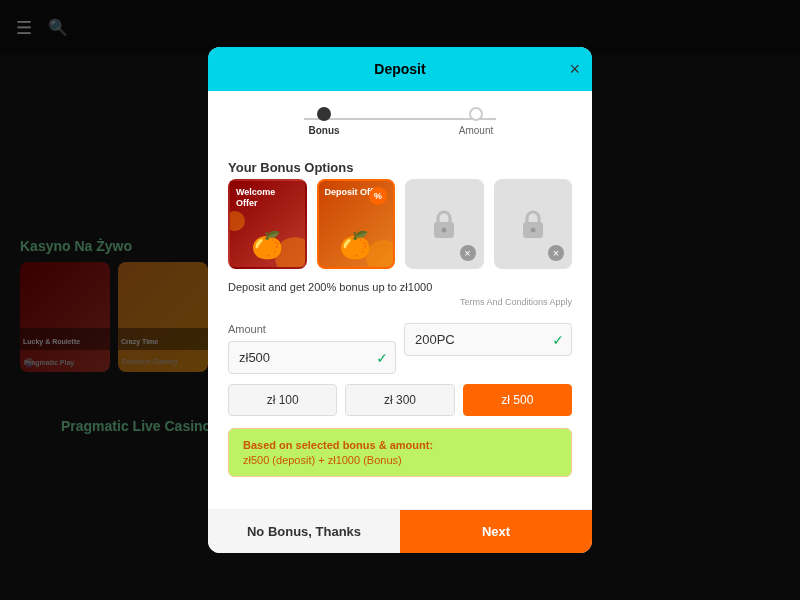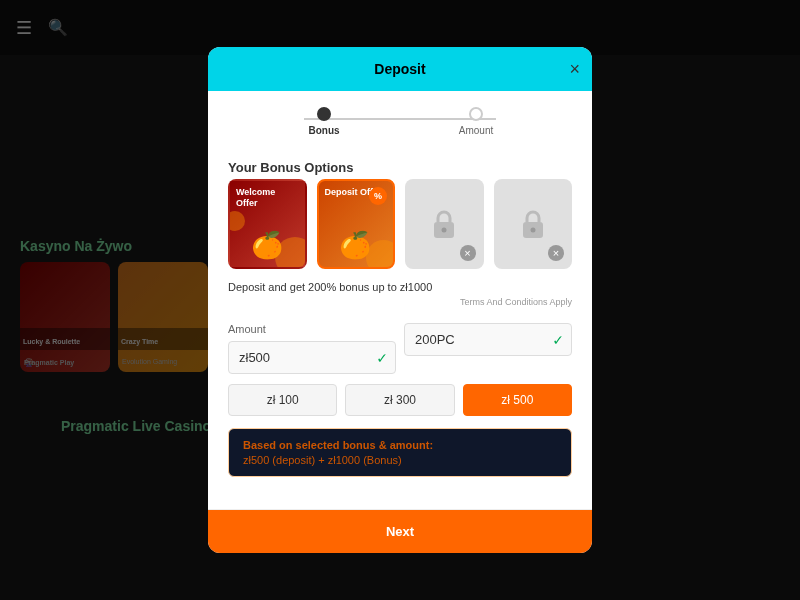--- a/index.html
+++ b/index.html
@@ -341,21 +341,21 @@
       cursor: pointer;
     }
 
     .amount-btn.active {
       background: #ff6600;
       color: #fff;
       border-color: #ff6600;
     }
 
     .bonus-summary {
-      background: #0f172a;
+      background: #bef264;
       border: 1px solid #ffcc99;
       border-radius: 6px;
       padding: 10px 14px;
       margin-bottom: 16px;
     }
 
     .bonus-summary-title {
       font-size: 11px;
       font-weight: bold;
       color: #cc5500;
@@ -540,17 +540,18 @@
       </div>
 
       <div class="bonus-summary">
         <div class="bonus-summary-title">Based on selected bonus &amp; amount:</div>
         <div class="bonus-summary-value">zł500 (deposit) + zł1000 (Bonus)</div>
       </div>
 
     </div>
 
     <div class="modal-footer">
+      <button class="footer-btn no-bonus">No Bonus, Thanks</button>
       <button class="footer-btn next">Next</button>
     </div>
 
   </div>
 </div>
 
 </body></html>

